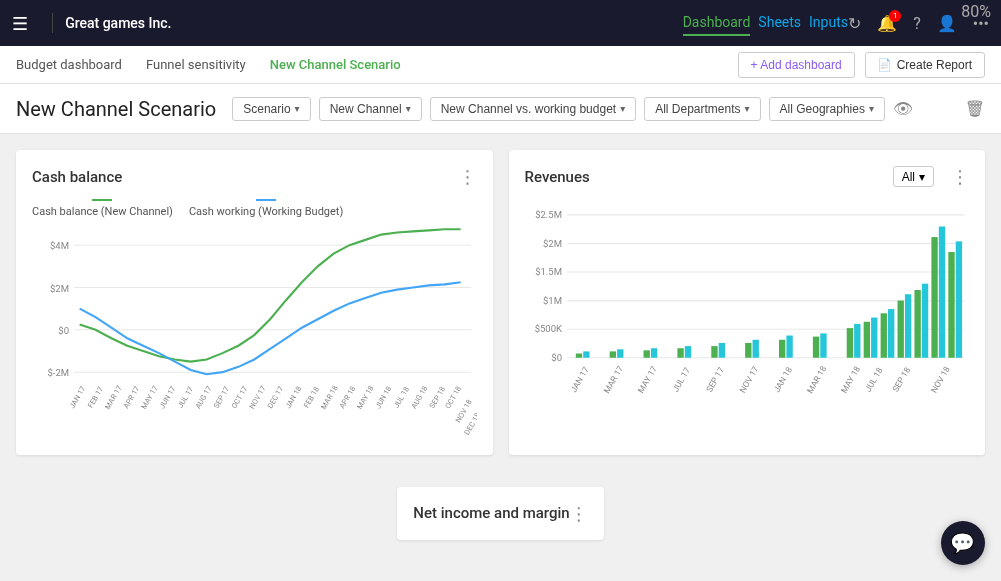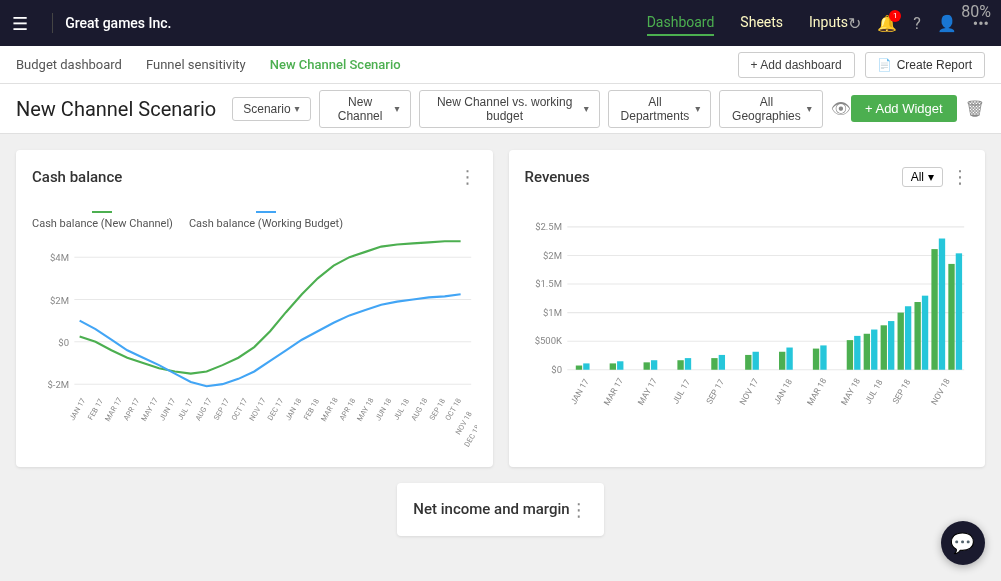--- a/index.html
+++ b/index.html
@@ -2,68 +2,68 @@
 <html><head>
   <meta charset="utf-8">
   <style>
     * { margin: 0; padding: 0; box-sizing: border-box; }
     body { font-family: -apple-system, BlinkMacSystemFont, 'Segoe UI', Roboto, sans-serif; background: #f0f0f0; width: 1001px; height: 581px; overflow: hidden; font-size: 13px; }
 
     
     .top-nav { background: #1a1a2e; display: flex; align-items: center; height: 46px; padding: 0 12px; }
     .nav-hamburger { color: #fff; font-size: 18px; margin-right: 12px; cursor: pointer; }
     .nav-company { color: #fff; font-size: 14px; font-weight: 500; flex: 1; }
-    .nav-tabs { display: flex; gap: 26px; margin-right: auto; }
-    .nav-tab { color: #fef9c3; font-size: 14px; cursor: pointer; padding: 4px 0; text-decoration: none; }
+    .nav-tabs { display: flex; gap: 8px; margin-right: auto; }
+    .nav-tab { color: #0ea5e9; font-size: 14px; cursor: pointer; padding: 4px 0; text-decoration: none; }
     .nav-tab.active { color: #4CAF50; border-bottom: 2px solid #4CAF50; }
     .nav-icons { display: flex; align-items: center; gap: 16px; }
     .nav-icon { color: #aaa; cursor: pointer; font-size: 16px; }
     .nav-icon-badge { position: relative; }
     .badge { background: red; color: white; font-size: 8px; border-radius: 50%; width: 12px; height: 12px; display: flex; align-items: center; justify-content: center; position: absolute; top: -4px; right: -4px; }
     .nav-percent { color: #aaa; font-size: 16px; position: absolute; top: 2px; right: 10px; }
 
     
     .sub-nav { background: #fff; display: flex; align-items: center; height: 38px; padding: 0 16px; border-bottom: 1px solid #e0e0e0; }
     .sub-nav-links { display: flex; gap: 24px; flex: 1; }
     .sub-nav-link { color: #555; font-size: 13px; cursor: pointer; padding: 4px 0; text-decoration: none; }
     .sub-nav-link.active { color: #4CAF50; font-weight: 500; }
     .sub-nav-actions { display: flex; gap: 10px; align-items: center; }
-    .btn-add-dashboard { background: #fff; border: 1px solid #ccc; color: #404040; padding: 5px 12px; border-radius: 3px; cursor: pointer; font-size: 12px; }
+    .btn-add-dashboard { background: #fff; border: 1px solid #ccc; color: #8b5cf6; padding: 5px 12px; border-radius: 3px; cursor: pointer; font-size: 12px; }
     .btn-create-report { background: #fff; border: 1px solid #ccc; color: #333; padding: 5px 12px; border-radius: 3px; cursor: pointer; font-size: 12px; display: flex; align-items: center; gap: 4px; }
 
     
     .page-header { background: #fff; display: flex; align-items: center; height: 50px; padding: 0 16px; border-bottom: 1px solid #e0e0e0; }
     .page-title { font-size: 20px; font-weight: 400; color: #222; margin-right: 16px; }
     .filter-bar { display: flex; align-items: center; gap: 8px; flex: 1; }
     .filter-btn { background: #fff; border: 1px solid #ccc; color: #444; padding: 4px 10px; border-radius: 3px; cursor: pointer; font-size: 12px; display: flex; align-items: center; gap: 4px; }
     .filter-btn .arrow { font-size: 10px; color: #666; }
     .page-actions { display: flex; align-items: center; gap: 8px; }
     .btn-add-widget { background: #4CAF50; color: white; border: none; padding: 6px 14px; border-radius: 3px; cursor: pointer; font-size: 13px; display: flex; align-items: center; gap: 4px; }
     .btn-delete { background: none; border: none; color: #888; cursor: pointer; font-size: 16px; }
     .eye-btn { background: none; border: none; color: #888; cursor: pointer; font-size: 16px; }
 
     
     .main-content { padding: 16px; background: #f0f0f0; height: calc(581px - 46px - 38px - 50px); overflow: auto; }
     .charts-row { display: flex; gap: 16px; margin-bottom: 16px; }
     .chart-card { background: #fff; border-radius: 4px; box-shadow: 0 1px 3px rgba(0,0,0,0.1); flex: 1; padding: 16px; }
-    .chart-header { display: flex; align-items: center; justify-content: space-between; margin-bottom: 24px; }
+    .chart-header { display: flex; align-items: center; justify-content: space-between; margin-bottom: 12px; }
     .chart-title { font-size: 15px; font-weight: 500; color: #333; }
     .chart-menu { color: #888; cursor: pointer; font-size: 18px; }
     .chart-filter-btn { border: 1px solid #ccc; background: #fff; padding: 2px 8px; border-radius: 3px; font-size: 12px; cursor: pointer; display: flex; align-items: center; gap: 4px; }
     .legend { display: flex; align-items: center; gap: 16px; margin-bottom: 6px; font-size: 11px; color: #555; }
     .legend-item { display: flex; align-items: center; gap: 4px; flex-direction: column; }
     .legend-line { width: 20px; height: 2px; }
     .legend-line.green { background: #4CAF50; }
     .legend-line.blue { background: #42a5f5; }
 
     
     .chart-svg { width: 100%; }
 
     
-    .bottom-card { background: #fff; border-radius: 4px; box-shadow: 0 1px 3px rgba(0,0,0,0.1); padding: 16px; max-width: 480px; margin: 0 auto; }
+    .bottom-card { background: #fff; border-radius: 4px; box-shadow: 0 1px 3px rgba(0,0,0,0.1); padding: 16px; max-width: 480px; margin: 16px auto; }
     .bottom-card-header { display: flex; align-items: center; justify-content: space-between; }
     .bottom-card-title { font-size: 15px; font-weight: 500; color: #333; }
 
     
     .chat-bubble { position: fixed; bottom: 16px; right: 16px; background: #1a1a2e; color: white; width: 44px; height: 44px; border-radius: 50%; display: flex; align-items: center; justify-content: center; cursor: pointer; font-size: 20px; box-shadow: 0 2px 8px rgba(0,0,0,0.3); }
 
     .sage-logo-area { display: flex; flex-direction: column; margin-right: 8px; }
     .sage-name { color: #4CAF50; font-size: 13px; font-weight: bold; letter-spacing: 0.5px; }
     .sage-sub { color: #aaa; font-size: 9px; }
     .divider-v { width: 1px; height: 20px; background: #444; margin: 0 12px; }
@@ -124,41 +124,40 @@
       <span>All Departments</span>
       <span class="arrow">▾</span>
     </button>
     <button class="filter-btn">
       <span>All Geographies</span>
       <span class="arrow">▾</span>
     </button>
     <button class="eye-btn">👁</button>
   </div>
   <div class="page-actions">
-    <button class="btn-add-widget">+ Add Widget</button>
     <button class="btn-delete">🗑</button>
   </div>
 </div>
 
 <div class="main-content">
   <div class="charts-row">
 
     <div class="chart-card">
       <div class="chart-header">
         <span class="chart-title">Cash balance</span>
         <span class="chart-menu">⋮</span>
       </div>
       <div class="legend">
         <div class="legend-item">
           <div class="legend-line green"></div>
           <span>Cash balance (New Channel)</span>
         </div>
         <div class="legend-item">
           <div class="legend-line blue"></div>
-          <span>Cash balance (Working Budget)</span>
+          <span>Cash working (Working Budget)</span>
         </div>
       </div>
       
       <svg class="chart-svg" viewBox="0 0 420 200">
 
         <line x1="40" y1="20" x2="415" y2="20" stroke="#e8e8e8" stroke-width="1"></line>
         <line x1="40" y1="60" x2="415" y2="60" stroke="#e8e8e8" stroke-width="1"></line>
         <line x1="40" y1="100" x2="415" y2="100" stroke="#e8e8e8" stroke-width="1"></line>
         <line x1="40" y1="140" x2="415" y2="140" stroke="#e8e8e8" stroke-width="1"></line>
 
@@ -194,21 +193,21 @@
         <text x="385" y="165" text-anchor="middle" font-size="7" fill="#888" transform="rotate(-60,385,165)">SEP 18</text>
         <text x="400" y="165" text-anchor="middle" font-size="7" fill="#888" transform="rotate(-60,400,165)">OCT 18</text>
         <text x="410" y="178" text-anchor="middle" font-size="7" fill="#888" transform="rotate(-60,410,178)">NOV 18</text>
         <text x="418" y="190" text-anchor="middle" font-size="7" fill="#888" transform="rotate(-60,418,190)">DEC 18</text>
       </svg>
     </div>
 
     <div class="chart-card">
       <div class="chart-header">
         <span class="chart-title">Revenues</span>
-        <div style="display:flex;align-items:center;gap:8px;">
+        <div style="display:flex;gap:17px;">
           <button class="chart-filter-btn">
             <span>All</span>
             <span>▾</span>
           </button>
           <span class="chart-menu">⋮</span>
         </div>
       </div>
       
       <svg class="chart-svg" viewBox="0 0 420 210">
 

